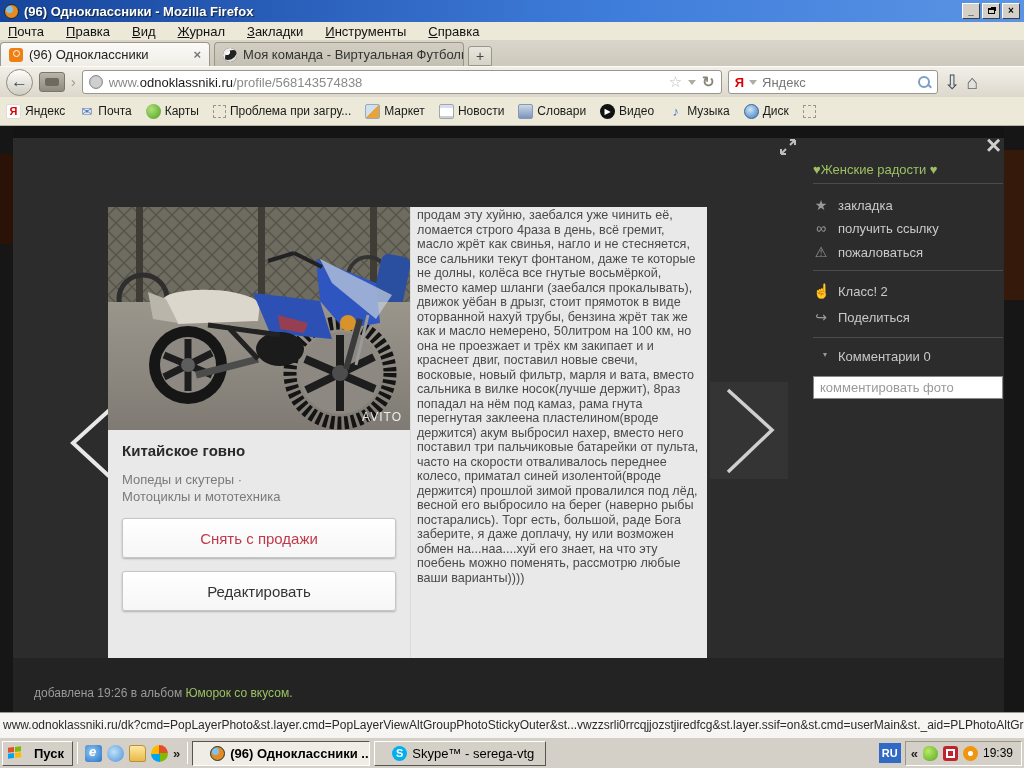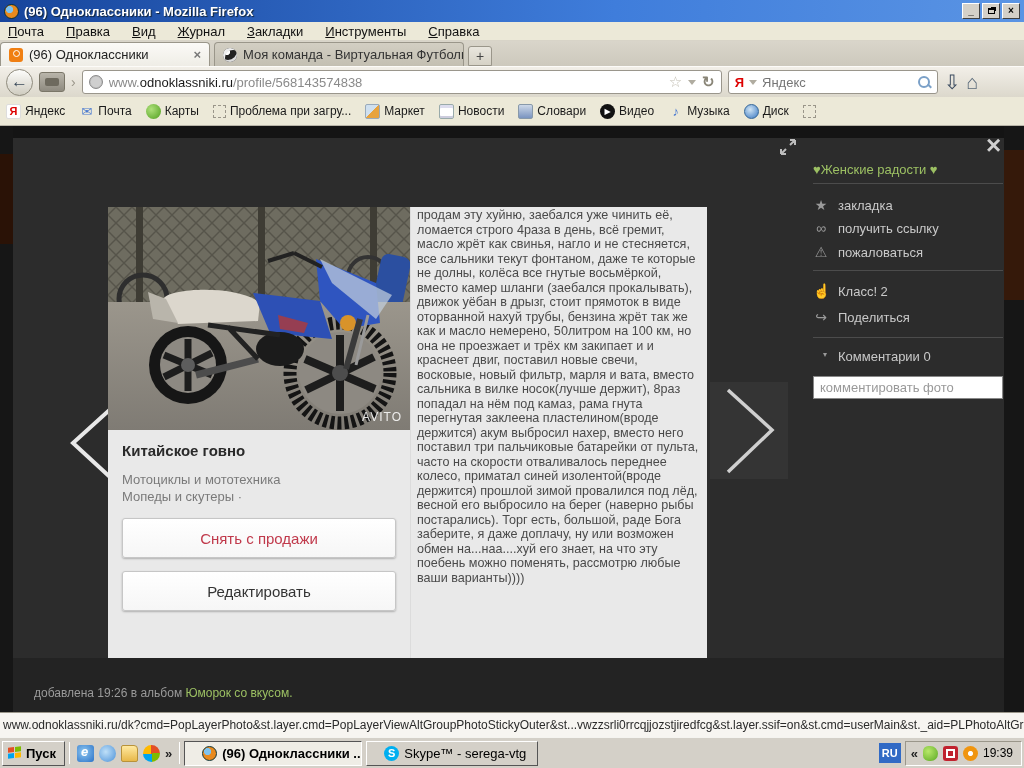--- a/index.html
+++ b/index.html
@@ -134,21 +134,21 @@
 
   
   .statusbar { position:absolute; left:0; top:712px; width:1024px; height:25px; background:#f7f5f1;
     border-top:1px solid #9a968a; font-size:12px; color:#2a2a2a; display:flex; align-items:center; padding:0 3px;
     white-space:nowrap; overflow:hidden;}
 
   
   .taskbar { position:absolute; left:0; top:737px; width:1024px; height:31px; background:#d4d0c8;
     border-top:1px solid #f5f4f0; display:flex; align-items:center; padding:0 2px; gap:4px;}
   .startbtn { height:25px; padding:0 8px 0 5px; background:#d4d0c8; border:1px solid; border-color:#fff #555 #555 #fff;
-    display:flex; align-items:center; gap:4px; font-weight:bold; font-size:13px; color:#000; flex:0 0 auto;}
+    display:flex; align-items:center; gap:12px; font-weight:bold; font-size:13px; color:#000; flex:0 0 auto;}
   .winflag { width:14px; height:13px; display:grid; grid-template-columns:6px 6px; grid-template-rows:5px 5px; gap:1px; transform:skewY(-6deg);}
   .winflag i:nth-child(1){background:#e34f26;} .winflag i:nth-child(2){background:#7fbb00;}
   .winflag i:nth-child(3){background:#00a4ef;} .winflag i:nth-child(4){background:#ffb900;}
   .tb-sep { width:1px; height:22px; background:#9a968a; border-right:1px solid #fff; flex:0 0 auto;}
   .ql { display:flex; align-items:center; gap:5px; padding:0 3px; flex:0 0 auto;}
   .ql-ico { width:17px; height:17px; border-radius:3px; display:inline-block;}
   .q-ie { background:radial-gradient(circle at 40% 40%,#8ec7f0,#2a72c8); position:relative;} 
   .q-ie::after{content:"e"; position:absolute; left:4px; top:-1px; color:#fff; font-size:13px; font-style:italic; font-weight:bold;}
   .q-msg { background:radial-gradient(circle at 40% 40%,#bfe0f8,#4a90d8); border-radius:50%;}
   .q-folder { background:linear-gradient(to bottom,#ffe9a0,#e8b84a); border:1px solid #b8923a; border-radius:2px 4px 2px 2px;}
@@ -354,22 +354,22 @@
           <line x1="186" y1="46" x2="160" y2="54" stroke="#222" stroke-width="4"></line>
           <ellipse cx="172" cy="142" rx="24" ry="17" fill="#1b1b1b"></ellipse>
           <line x1="150" y1="152" x2="88" y2="168" stroke="#4c4c4c" stroke-width="7"></line>
           <path d="M100,118 L172,128 M120,120 L150,152" stroke="#222" stroke-width="5" fill="none"></path>
         </svg>
         <span class="wmark">AVITO</span>
       </div>
       <div class="info">
         <div class="p-title">Китайское говно</div>
         <div class="p-cat">
+          <div>Мопеды и скутеры ·</div>
           <div>Мотоциклы и мототехника</div>
-          <div>Мопеды и скутеры ·</div>
         </div>
         <div class="p-btn danger">Снять с продажи</div>
         <div class="p-btn">Редактировать</div>
       </div>
     </div>
     <div class="desc-col">продам эту хуйню, заебался уже чинить её, ломается строго 4раза в день, всё гремит, масло жрёт как свинья, нагло и не стесняется, все сальники текут фонтаном, даже те которые не долны, колёса все гнутые восьмёркой, вместо камер шланги (заебался прокалывать), движок уёбан в дрызг, стоит прямоток в виде оторванной нахуй трубы, бензина жрёт так же как и масло немерено, 50литром на 100 км, но она не проезжает и трёх км закипает и и краснеет двиг, поставил новые свечи, восковые, новый фильтр, марля и вата, вместо сальника в вилке носок(лучше держит), 8раз попадал на нём под камаз, рама гнута перегнутая заклеена пластелином(вроде держится) акум выбросил нахер, вместо него поставил три пальчиковые батарейки от пульта, часто на скорости отваливалось переднее колесо, приматал синей изолентой(вроде держится) прошлой зимой провалился под лёд, весной его выбросило на берег (наверно рыбы постарались). Торг есть, большой, раде Бога заберите, я даже доплачу, ну или возможен обмен на...наа....хуй его знает, на что эту поебень можно поменять, рассмотрю любые ваши варианты))))</div>
   </div>
 
   <div class="rsb">
     <div class="rsb-title">♥Женские радости ♥</div>

